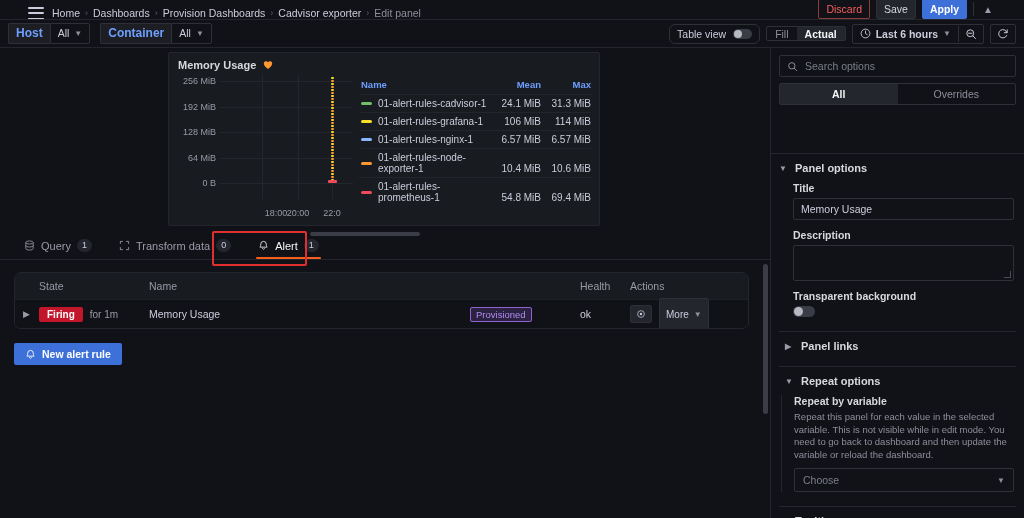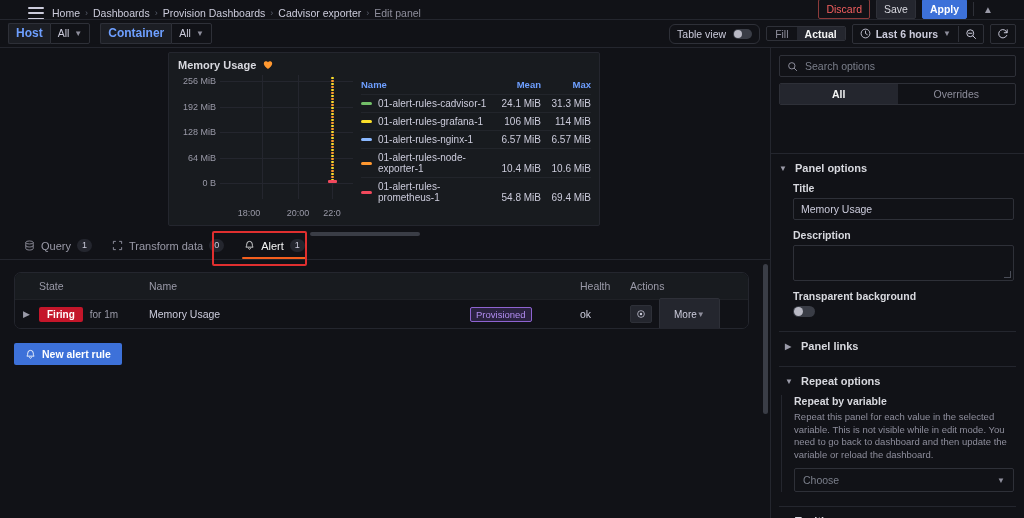--- a/index.html
+++ b/index.html
@@ -109,21 +109,21 @@
   .lg-head { display: flex; font-size: 9.5px; color: #6e9fff; padding: 2px 0 4px 0; font-weight: 600; }
   .lg-row { display: flex; align-items: flex-end; font-size: 10px; color: #ccccdc; padding: 3px 0; border-top: 1px solid #22252b; }
   .lg-name { flex: 1; display: flex; align-items: center; gap: 6px; cursor: pointer; }
   .lg-swatch { width: 11px; height: 3px; border-radius: 2px; flex: none; }
   .lg-num { width: 50px; text-align: right; }
   .lg-head .lg-name { justify-content: flex-start; }
 
   .resize-handle { position: absolute; left: 310px; top: 184px; width: 110px; height: 4px; background: #3a3d46; border-radius: 2px; cursor: row-resize; }
 
   
-  .tabsbar { height: 30px; min-height: 30px; border-bottom: 1px solid #24262e; display: flex; align-items: flex-end; padding-left: 14px; position: relative; }
+  .tabsbar { height: 30px; min-height: 30px; border-bottom: 1px solid #24262e; display: flex; align-items: flex-end; padding-left: 14px; position: relative; gap: 7px; }
   .tab { display: flex; align-items: center; gap: 6px; font-size: 11px; color: #9a9aa8; padding: 6px 10px 7px 10px; cursor: pointer; position: relative; }
   .tab.active { color: #f4f5f5; }
   .tab.active::after { content:""; position: absolute; left: 8px; right: 8px; bottom: 0; height: 2px; background: #f55f1e; border-radius: 1px; }
   .cnt { background: #24262e; color: #ccccdc; border-radius: 8px; font-size: 9px; padding: 1px 5px; line-height: 11px; }
   .alert-highlight { position: absolute; left: 212px; top: 1px; width: 95px; height: 35px; border: 2px solid #e02f2f; border-radius: 2px; pointer-events: none; }
 
   
   .tabcontent { flex: 1; padding: 12px 14px; overflow: hidden; position: relative; }
   .alert-card { border: 1px solid #24262e; border-radius: 7px; overflow: hidden; width: 735px; }
   .alert-thead { display: flex; align-items: center; background: #181b1f; height: 26px; font-size: 10.5px; color: #9a9aa8; padding: 0 8px; }
@@ -131,21 +131,21 @@
   .c-exp { width: 16px; color: #9a9aa8; font-size: 9px; cursor: pointer; }
   .c-state { width: 110px; display: flex; align-items: center; gap: 7px; }
   .c-name { flex: 1; }
   .c-prov { width: 110px; }
   .c-health { width: 50px; }
   .c-actions { width: 110px; display: flex; align-items: center; gap: 7px; }
   .badge-firing { background: #c4162a; color: #fff; font-size: 10px; font-weight: bold; border-radius: 2px; padding: 2px 8px; }
   .badge-prov { border: 1px solid #8e63d1; color: #b18cf0; font-size: 9.5px; border-radius: 2px; padding: 1px 5px; background: #2a2240; }
   .muted { color: #9a9aa8; font-size: 10px; }
   .icon-btn { background: #24262e; border: 1px solid #2e3038; border-radius: 2px; width: 22px; height: 18px; display: flex; align-items: center; justify-content: center; cursor: pointer; }
-  .more-btn { background: #24262e; border: 1px solid #2e3038; border-radius: 2px; height: 32px; display: flex; align-items: center; padding: 0 14px; font-size: 10px; color: #ccccdc; cursor: pointer; }
+  .more-btn { background: #24262e; border: 1px solid #2e3038; border-radius: 2px; height: 32px; display: flex; align-items: center; gap: 5px; padding: 0 6px; font-size: 10px; color: #ccccdc; cursor: pointer; }
   .new-rule-btn { margin-top: 14px; background: #3d71d9; color: #fff; font-size: 10.5px; font-weight: bold; border-radius: 2px; padding: 5px 11px; display: inline-flex; align-items: center; gap: 6px; cursor: pointer; }
 
   .vscroll { position: absolute; right: 2px; top: 4px; width: 5px; height: 150px; background: #3a3d46; border-radius: 3px; }
 
   
   .opt-head { padding: 7px 8px 0 8px; }
   .search-box { display: flex; align-items: center; gap: 7px; border: 1px solid #2e3038; border-radius: 2px; height: 22px; padding: 0 7px; background: #111217; }
   .search-box input { background: transparent; border: none; outline: none; color: #ccccdc; font-size: 10.5px; width: 100%; font-family: "Liberation Sans", sans-serif; }
   .search-box input::placeholder { color: #7b7f8b; }
   .tabseg { display: flex; border: 1px solid #2e3038; border-radius: 2px; margin-top: 6px; overflow: hidden; }
@@ -279,21 +279,21 @@
                   <div class="gline" style="top: 108px;"></div>
                   <div class="gline" style="top: 82.5px;"></div>
                   <div class="gline" style="top: 57px;"></div>
                   <div class="gline" style="top: 31.5px;"></div>
                   <div class="gline" style="top: 6px;"></div>
                   <div class="vline" style="left: 42px;"></div>
                   <div class="vline" style="left: 78px;"></div>
                   <div class="vline" style="left: 112px;"></div>
                 </div>
               <div id="xaxis">
-                  <div class="xlab" style="left: 76px;">18:00</div>
+                  <div class="xlab" style="left: 103px;">18:00</div>
                   <div class="xlab" style="left: 125px;">20:00</div>
                   <div class="xlab" style="left: 159px;">22:0</div>
                 </div>
               <div class="spike" id="spike" style="left: 158px; top: 0px; height: 108px;">
                   <i style="top: 2px; background: rgb(250, 222, 42);"></i>
                   <i style="top: 5px; background: rgb(255, 152, 48);"></i>
                   <i style="top: 8px; background: rgb(250, 222, 42);"></i>
                   <i style="top: 11px; background: rgb(255, 152, 48);"></i>
                   <i style="top: 14px; background: rgb(250, 222, 42);"></i>
                   <i style="top: 17px; background: rgb(255, 152, 48);"></i>

